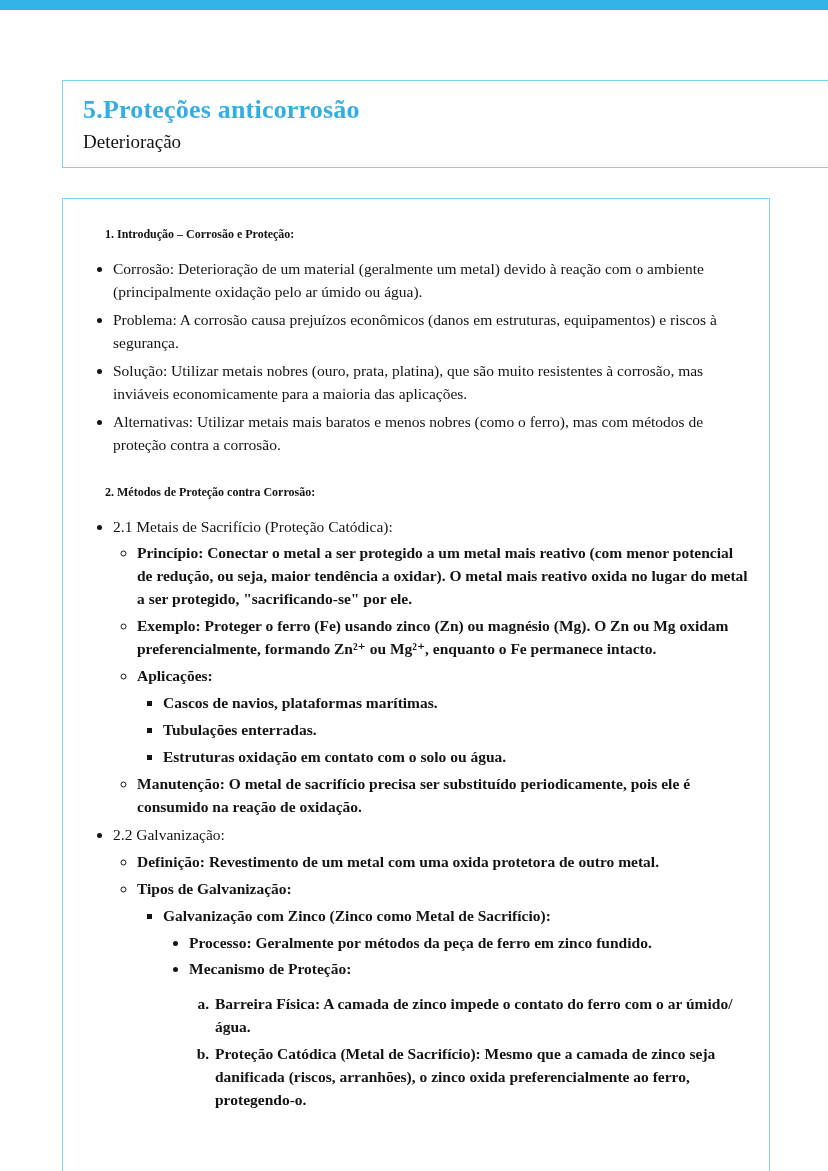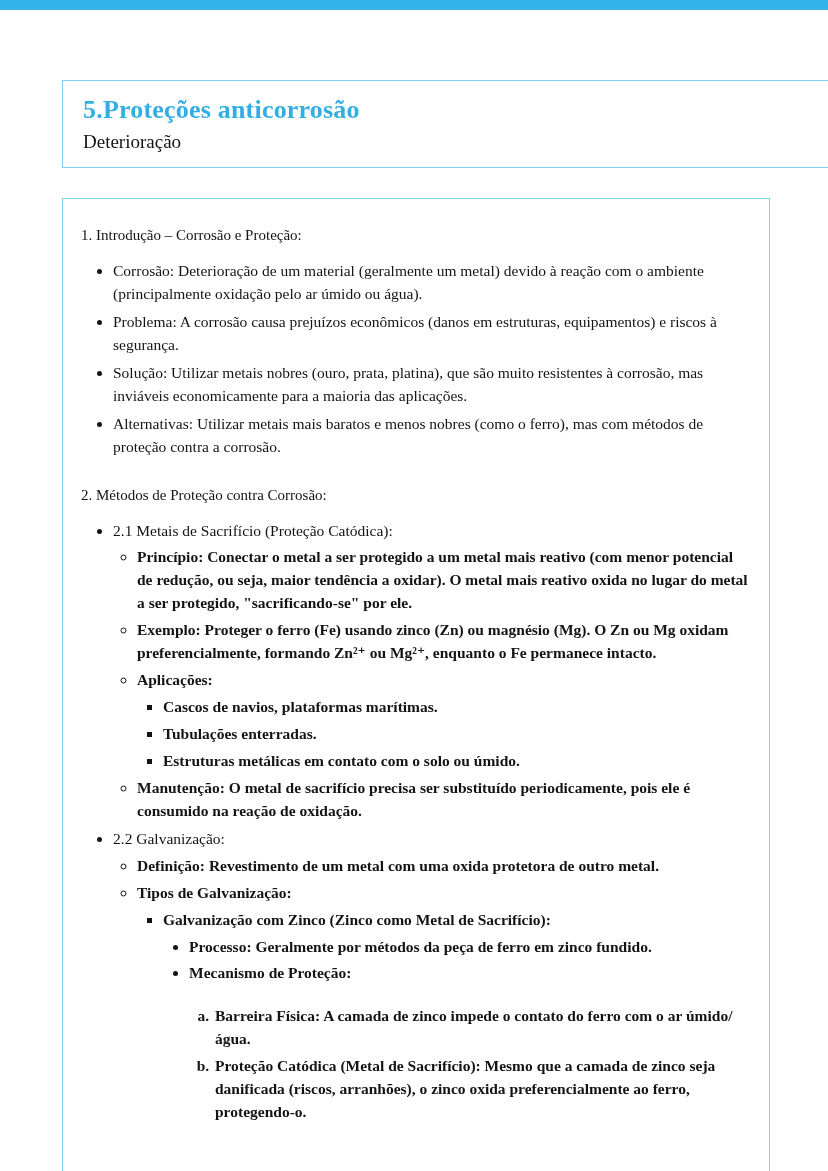--- a/index.html
+++ b/index.html
@@ -53,40 +53,41 @@
     position: absolute;
     left: 62px;
     top: 198px;
     width: 708px;
     height: 1100px; 
     border: 1px solid var(--box-border);
     background: var(--background);
     padding: 26px 20px 26px 18px;
   }
   .section-heading {
-    font-weight: normal;
-    font-size: 15px;
+    font-weight: bold;
+    font-size: 12px;
     margin-top: 28px;
     margin-bottom: 4px;
+    margin-left: 24px;
   }
   .section-heading:first-child { margin-top: 2px; }
   .content-card ul, .content-card ol {
     margin-top: 16px;
     margin-bottom: 4px;
   }
   .content-card li {
     font-size: 15.5px;
     line-height: 1.48;
     margin: 5px 0;
   }
   ul.lvl-0 { list-style: disc;   padding-left: 32px; }
   ul.lvl-1 { list-style: circle; padding-left: 24px; margin-top: 4px; }
   ul.lvl-2 { list-style: square; padding-left: 26px; margin-top: 4px; }
   ul.lvl-3 { list-style: disc;   padding-left: 26px; margin-top: 4px; }
-  ol.letters { list-style: lower-alpha; padding-left: 24px; margin-top: 20px; }
+  ol.letters { list-style: lower-alpha; padding-left: 24px; margin-top: 12px; }
   ol.letters > li { padding-left: 2px; }
   ul.lvl-1 > li, ul.lvl-2 > li, ul.lvl-3 > li, ol.letters > li { margin: 4px 0; font-weight: bold; }
 </style>
 </head>
 <body>
 
 <div class="top-bar"></div>
 
 <div class="title-card">
   <div class="page-title">5.Proteções anticorrosão</div>
@@ -103,21 +104,21 @@
         <li><span>Alternativas: Utilizar metais mais baratos e menos nobres (como o ferro), mas com métodos de proteção contra a corrosão.</span></li>
       </ul>
       <div class="section-heading">2. Métodos de Proteção contra Corrosão:</div>
       <ul class="lvl-0">
         <li><span>2.1 Metais de Sacrifício (Proteção Catódica):</span><ul class="lvl-1">
             <li><span>Princípio: Conectar o metal a ser protegido a um metal mais reativo (com menor potencial de redução, ou seja, maior tendência a oxidar). O metal mais reativo oxida no lugar do metal a ser protegido, "sacrificando-se" por ele.</span></li>
             <li><span>Exemplo: Proteger o ferro (Fe) usando zinco (Zn) ou magnésio (Mg). O Zn ou Mg oxidam preferencialmente, formando Zn²⁺ ou Mg²⁺, enquanto o Fe permanece intacto.</span></li>
             <li><span>Aplicações:</span><ul class="lvl-2">
                 <li><span>Cascos de navios, plataformas marítimas.</span></li>
                 <li><span>Tubulações enterradas.</span></li>
-                <li><span>Estruturas metálicas em contato com o solo ou úmido.</span></li>
+                <li><span>Estruturas oxidação em contato com o solo ou água.</span></li>
               </ul></li>
             <li><span>Manutenção: O metal de sacrifício precisa ser substituído periodicamente, pois ele é consumido na reação de oxidação.</span></li>
           </ul></li>
         <li><span>2.2 Galvanização:</span><ul class="lvl-1">
             <li><span>Definição: Revestimento de um metal com uma oxida protetora de outro metal.</span></li>
             <li><span>Tipos de Galvanização:</span><ul class="lvl-2">
                 <li><span>Galvanização com Zinco (Zinco como Metal de Sacrifício):</span><ul class="lvl-3">
                     <li><span>Processo: Geralmente por métodos da peça de ferro em zinco fundido.</span></li>
                     <li><span>Mecanismo de Proteção:</span><ol class="letters">
                         <li><span>Barreira Física: A camada de zinco impede o contato do ferro com o ar úmido/água.</span></li>

